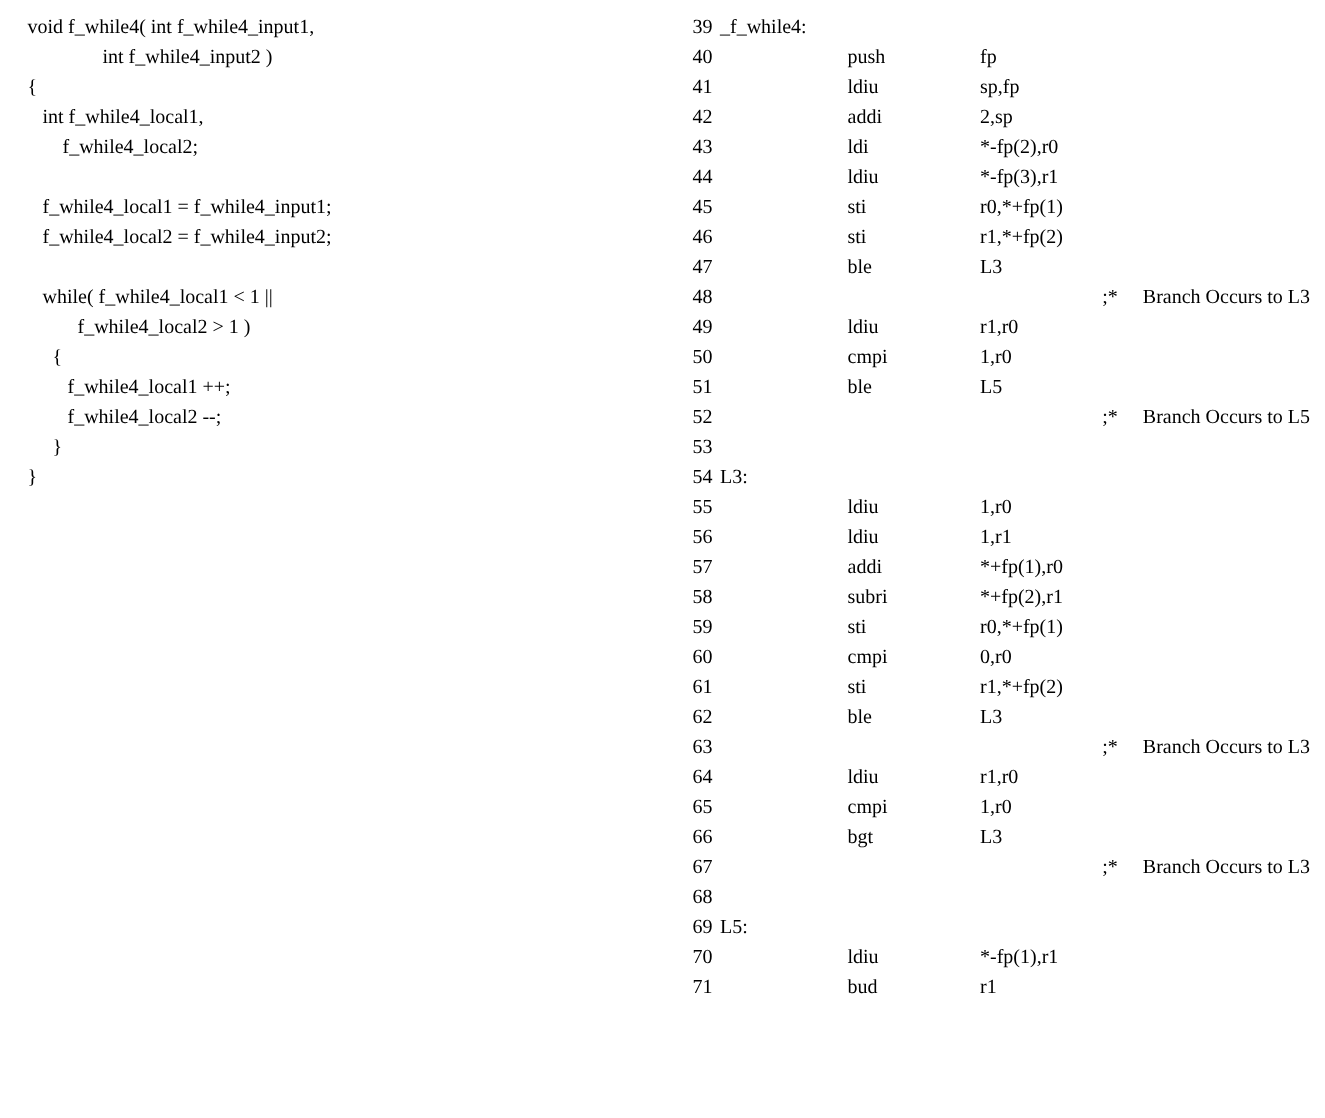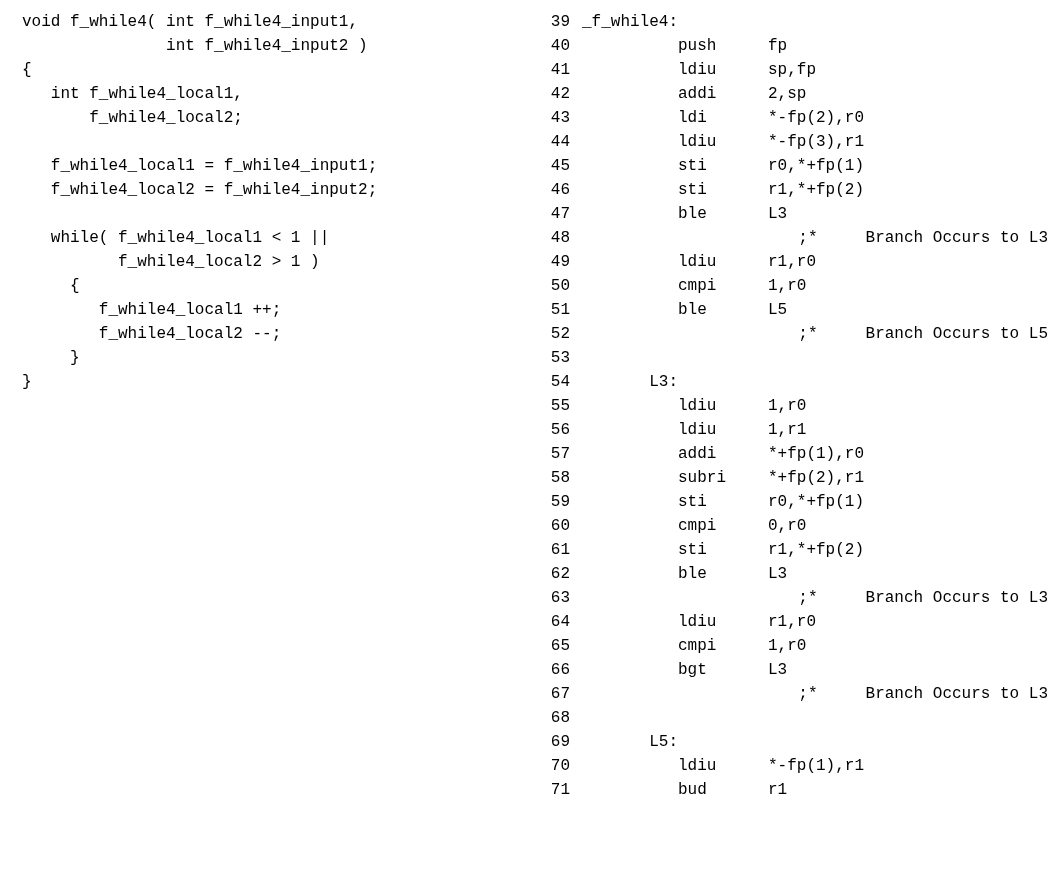--- a/index.html
+++ b/index.html
@@ -12,20 +12,21 @@
     font-size: 16px;
     color: #000000;
     line-height: 24px;
   }
   .page {
     display: flex;
     width: 100%;
     height: 100%;
     box-sizing: border-box;
     padding: 10px 12px 24px 12px;
+    font-family: Liberation Serif, serif;
   }
   .col {
     box-sizing: border-box;
     white-space: pre;
   }
   .left {
     flex: 0 0 520px;
     padding-left: 10px;
   }
   .right {
@@ -41,30 +42,30 @@
     flex: 0 0 auto;
   }
   .asm-gap {
     width: 6px;
     flex: 0 0 auto;
   }
   .asm-label {
     width: 102px;
     flex: 0 0 auto;
     white-space: pre;
-    text-align: right;
   }
   .asm-op {
     width: 90px;
     flex: 0 0 auto;
     white-space: pre;
   }
   .asm-arg {
     flex: 1 1 auto;
     white-space: pre;
+    margin-left: 16px;
   }
   .asm-comment {
     flex: 1 1 auto;
     white-space: pre;
     text-align: right;
   }
 </style>
 </head>
 <body>
 

